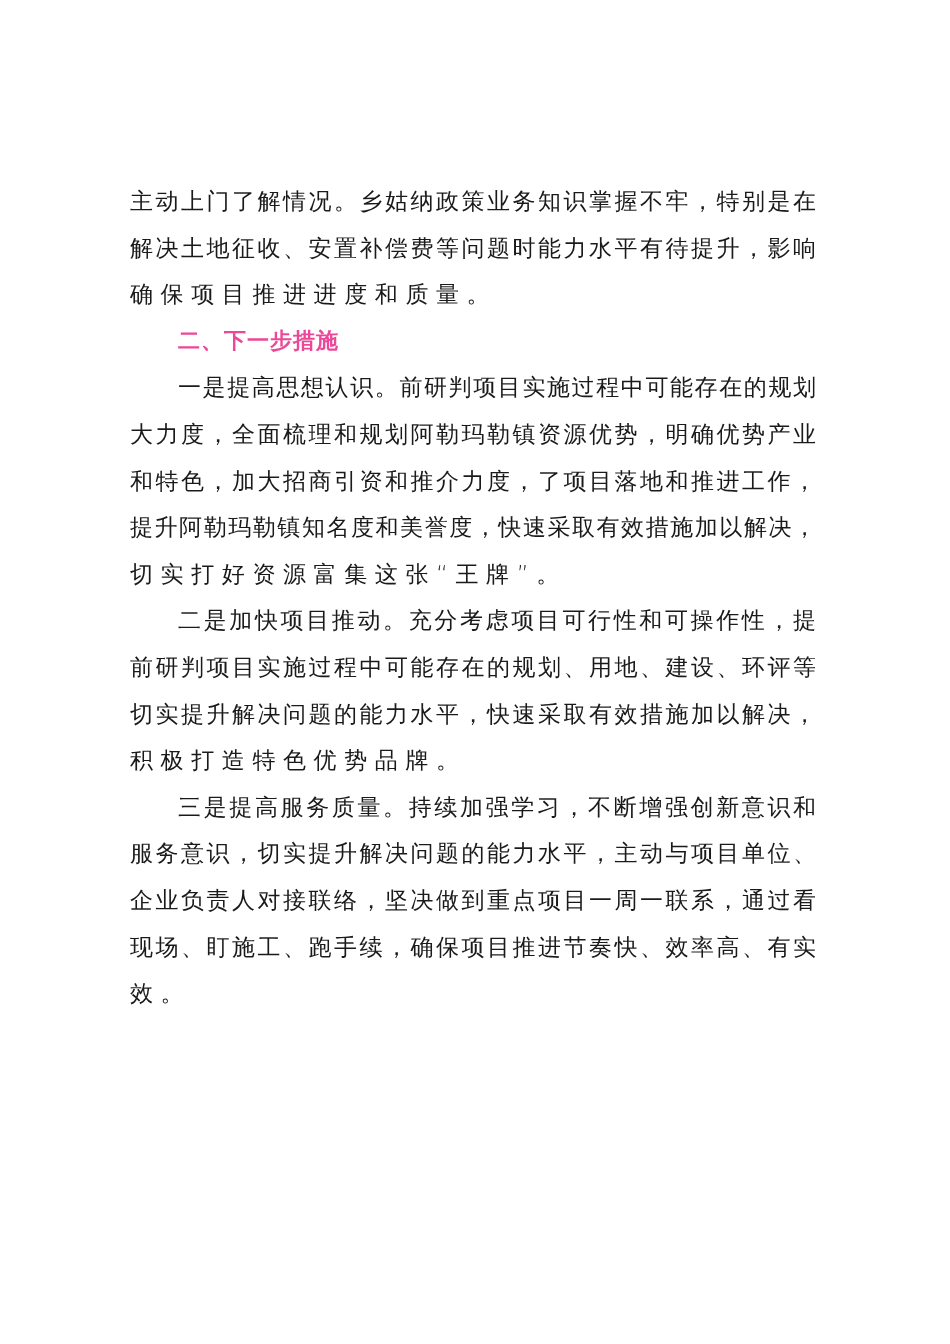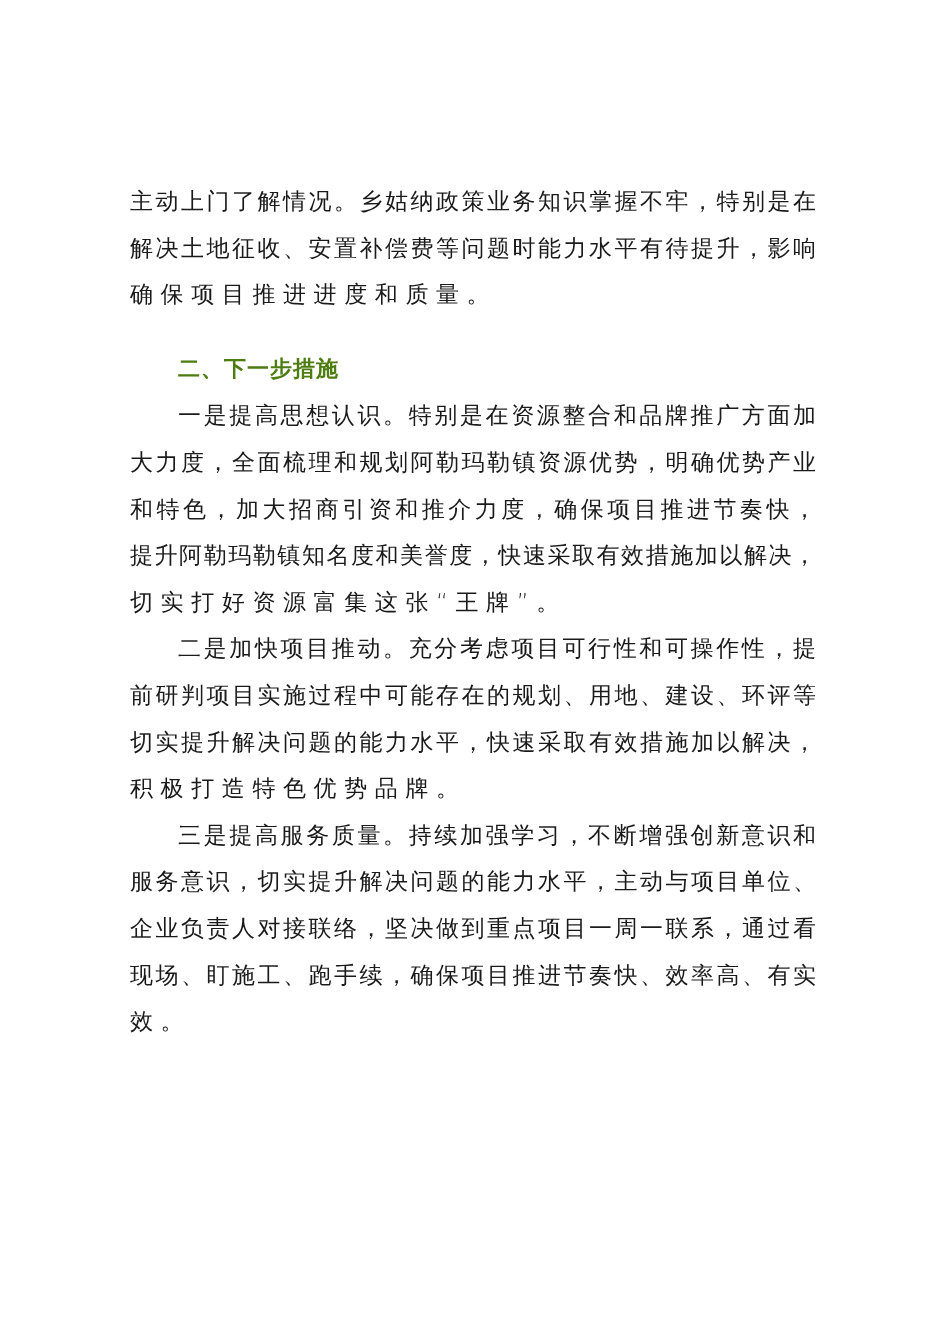--- a/index.html
+++ b/index.html
@@ -44,44 +44,43 @@
     letter-spacing: 7.6px;
   }
   .line.indent {
     padding-left: 48px;
   }
   .heading {
     font-weight: 700;
     letter-spacing: 1px;
     text-align-last: left;
     font-size: 22px;
-    color: #4d7c0f;
-    margin-top: 28px;
+    color: #ec4899;
   }
 </style>
 </head>
 <body>
 
 <div class="page">
   <div class="body-text">
 
     <div>
       <span class="line">主动上门了解情况。乡姑纳政策业务知识掌握不牢，特别是在</span>
       <span class="line">解决土地征收、安置补偿费等问题时能力水平有待提升，影响</span>
       <span class="line last">确保项目推进进度和质量。</span>
     </div>
 
     <div>
       <span class="line indent heading">二、下一步措施</span>
     </div>
 
     <div>
-      <span class="line indent">一是提高思想认识。特别是在资源整合和品牌推广方面加</span>
+      <span class="line indent">一是提高思想认识。前研判项目实施过程中可能存在的规划</span>
       <span class="line">大力度，全面梳理和规划阿勒玛勒镇资源优势，明确优势产业</span>
-      <span class="line">和特色，加大招商引资和推介力度，确保项目推进节奏快，</span>
+      <span class="line">和特色，加大招商引资和推介力度，了项目落地和推进工作，</span>
       <span class="line">提升阿勒玛勒镇知名度和美誉度，快速采取有效措施加以解决，</span>
       <span class="line last">切实打好资源富集这张“王牌”。</span>
     </div>
 
     <div>
       <span class="line indent">二是加快项目推动。充分考虑项目可行性和可操作性，提</span>
       <span class="line">前研判项目实施过程中可能存在的规划、用地、建设、环评等</span>
       <span class="line">切实提升解决问题的能力水平，快速采取有效措施加以解决，</span>
       <span class="line last">积极打造特色优势品牌。</span>
     </div>

